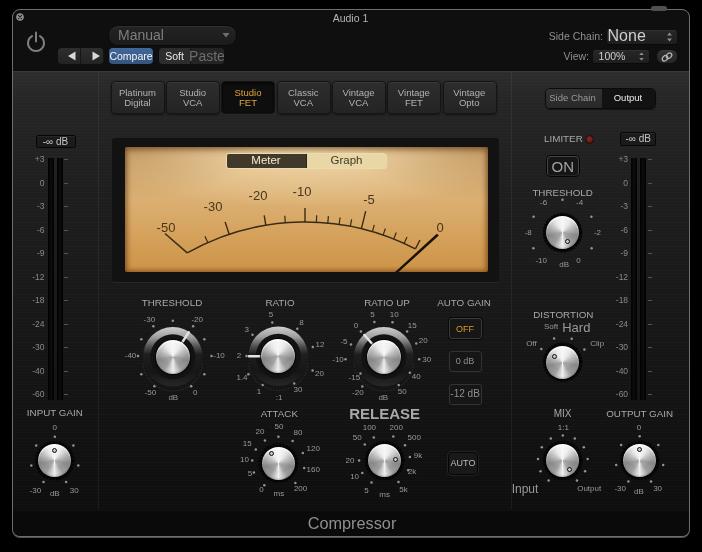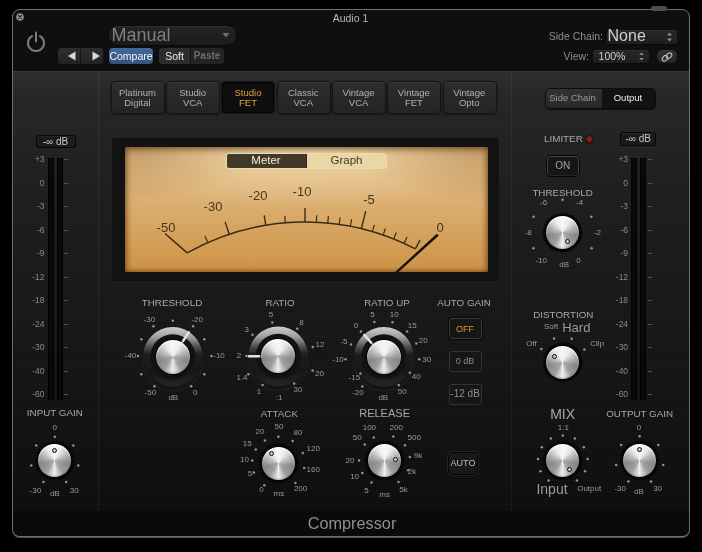--- a/index.html
+++ b/index.html
@@ -285,24 +285,24 @@
 <div style="position:absolute;left:546.2px;top:345.5px;width:33.0px;height:33.0px;border-radius:50%;background:radial-gradient(circle at 50% 20%, rgba(255,255,255,0.42) 0 16%, rgba(255,255,255,0) 55%),conic-gradient(from 0deg, #f2f2f2 0deg, #dedede 30deg, #ababab 64deg, #888 102deg, #9e9e9e 144deg, #dcdcdc 172deg, #eee 180deg, #dcdcdc 188deg, #9e9e9e 216deg, #888 258deg, #ababab 296deg, #dedede 330deg, #f2f2f2 360deg);box-shadow:inset 0 1.5px 1.5px rgba(255,255,255,0.9), inset 0 -1px 2px rgba(0,0,0,0.22), 0 0 0 1px rgba(5,5,5,0.65), 0 1px 3px rgba(0,0,0,0.6);"></div>
 <div style="position:absolute;left:551.8px;top:353.8px;width:5.2px;height:5.2px;border-radius:50%;box-sizing:border-box;border:1.6px solid #101010;background:#c8c8c8;"></div>
 <div style="position:absolute;left:546.3px;top:443.8px;width:33.0px;height:33.0px;border-radius:50%;background:radial-gradient(circle at 50% 20%, rgba(255,255,255,0.42) 0 16%, rgba(255,255,255,0) 55%),conic-gradient(from 0deg, #f2f2f2 0deg, #dedede 30deg, #ababab 64deg, #888 102deg, #9e9e9e 144deg, #dcdcdc 172deg, #eee 180deg, #dcdcdc 188deg, #9e9e9e 216deg, #888 258deg, #ababab 296deg, #dedede 330deg, #f2f2f2 360deg);box-shadow:inset 0 1.5px 1.5px rgba(255,255,255,0.9), inset 0 -1px 2px rgba(0,0,0,0.22), 0 0 0 1px rgba(5,5,5,0.65), 0 1px 3px rgba(0,0,0,0.6);"></div>
 <div style="position:absolute;left:566.5px;top:467.3px;width:5.2px;height:5.2px;border-radius:50%;box-sizing:border-box;border:1.6px solid #101010;background:#c8c8c8;"></div>
 <div style="position:absolute;left:623.2px;top:443.8px;width:33.0px;height:33.0px;border-radius:50%;background:radial-gradient(circle at 50% 20%, rgba(255,255,255,0.42) 0 16%, rgba(255,255,255,0) 55%),conic-gradient(from 0deg, #f2f2f2 0deg, #dedede 30deg, #ababab 64deg, #888 102deg, #9e9e9e 144deg, #dcdcdc 172deg, #eee 180deg, #dcdcdc 188deg, #9e9e9e 216deg, #888 258deg, #ababab 296deg, #dedede 330deg, #f2f2f2 360deg);box-shadow:inset 0 1.5px 1.5px rgba(255,255,255,0.9), inset 0 -1px 2px rgba(0,0,0,0.22), 0 0 0 1px rgba(5,5,5,0.65), 0 1px 3px rgba(0,0,0,0.6);"></div>
 <div style="position:absolute;left:637.1px;top:447.2px;width:5.2px;height:5.2px;border-radius:50%;box-sizing:border-box;border:1.6px solid #101010;background:#c8c8c8;"></div>
 <div style="position:absolute;left:38.3px;top:444.3px;width:33.0px;height:33.0px;border-radius:50%;background:radial-gradient(circle at 50% 20%, rgba(255,255,255,0.42) 0 16%, rgba(255,255,255,0) 55%),conic-gradient(from 0deg, #f2f2f2 0deg, #dedede 30deg, #ababab 64deg, #888 102deg, #9e9e9e 144deg, #dcdcdc 172deg, #eee 180deg, #dcdcdc 188deg, #9e9e9e 216deg, #888 258deg, #ababab 296deg, #dedede 330deg, #f2f2f2 360deg);box-shadow:inset 0 1.5px 1.5px rgba(255,255,255,0.9), inset 0 -1px 2px rgba(0,0,0,0.22), 0 0 0 1px rgba(5,5,5,0.65), 0 1px 3px rgba(0,0,0,0.6);"></div>
 <div style="position:absolute;left:52.2px;top:448.2px;width:5.2px;height:5.2px;border-radius:50%;box-sizing:border-box;border:1.6px solid #101010;background:#c8c8c8;"></div>
 <div style="position:absolute;left:352px;top:523px;transform:translate(-50%,-50%);font-size:16.3px;color:#8f8f8f;font-weight:normal;letter-spacing:0;white-space:nowrap;line-height:1">Compressor</div>
 <div style="position:absolute;left:350.5px;top:17.5px;transform:translate(-50%,-50%);font-size:10.5px;color:#b5b5b5;font-weight:normal;letter-spacing:0;white-space:nowrap;line-height:1">Audio 1</div>
-<div style="position:absolute;left:141px;top:35px;transform:translate(-50%,-50%);font-size:18px;color:#7f7f7f;font-weight:normal;letter-spacing:0;white-space:nowrap;line-height:1">Manual</div>
+<div style="position:absolute;left:141px;top:35px;transform:translate(-50%,-50%);font-size:14px;color:#7f7f7f;font-weight:normal;letter-spacing:0;white-space:nowrap;line-height:1">Manual</div>
 <div style="position:absolute;left:131px;top:56.3px;transform:translate(-50%,-50%);font-size:10.5px;color:#f2f6fa;font-weight:normal;letter-spacing:0;white-space:nowrap;line-height:1">Compare</div>
 <div style="position:absolute;left:174.5px;top:56.3px;transform:translate(-50%,-50%);font-size:10.5px;color:#e8e8e8;font-weight:normal;letter-spacing:0;white-space:nowrap;line-height:1">Soft</div>
-<div style="position:absolute;left:207px;top:56.3px;transform:translate(-50%,-50%);font-size:10px;color:#6d6d6d;font-weight:bold;letter-spacing:0;white-space:nowrap;line-height:1">Paste</div>
+<div style="position:absolute;left:207px;top:56.3px;transform:translate(-50%,-50%);font-size:14px;color:#6d6d6d;font-weight:normal;letter-spacing:0;white-space:nowrap;line-height:1">Paste</div>
 <div style="position:absolute;left:500px;top:30.5px;width:103px;text-align:right;font-size:10.5px;color:#8f8f8f;line-height:1">Side Chain:</div>
 <div style="position:absolute;left:626.7px;top:36.3px;transform:translate(-50%,-50%);font-size:16px;color:#cfcfcf;font-weight:normal;letter-spacing:0;white-space:nowrap;line-height:1">None</div>
 <div style="position:absolute;left:500px;top:50.8px;width:89px;text-align:right;font-size:10.5px;color:#8f8f8f;line-height:1">View:</div>
 <div style="position:absolute;left:612px;top:56.3px;transform:translate(-50%,-50%);font-size:10.5px;color:#cfcfcf;font-weight:normal;letter-spacing:0;white-space:nowrap;line-height:1">100%</div>
 <div style="position:absolute;left:137.4px;top:93px;transform:translate(-50%,-50%);font-size:9.5px;color:#b2b2b2;font-weight:normal;letter-spacing:0;white-space:nowrap;line-height:1">Platinum</div>
 <div style="position:absolute;left:137.4px;top:102.7px;transform:translate(-50%,-50%);font-size:9.5px;color:#b2b2b2;font-weight:normal;letter-spacing:0;white-space:nowrap;line-height:1">Digital</div>
 <div style="position:absolute;left:192.7px;top:93px;transform:translate(-50%,-50%);font-size:9.5px;color:#b2b2b2;font-weight:normal;letter-spacing:0;white-space:nowrap;line-height:1">Studio</div>
 <div style="position:absolute;left:192.7px;top:102.7px;transform:translate(-50%,-50%);font-size:9.5px;color:#b2b2b2;font-weight:normal;letter-spacing:0;white-space:nowrap;line-height:1">VCA</div>
 <div style="position:absolute;left:248px;top:93px;transform:translate(-50%,-50%);font-size:9.5px;color:#e1a33b;font-weight:normal;letter-spacing:0;white-space:nowrap;line-height:1">Studio</div>
 <div style="position:absolute;left:248px;top:102.7px;transform:translate(-50%,-50%);font-size:9.5px;color:#e1a33b;font-weight:normal;letter-spacing:0;white-space:nowrap;line-height:1">FET</div>
@@ -367,50 +367,50 @@
 <div style="position:absolute;left:396.2px;top:428.2px;transform:translate(-50%,-50%);font-size:8px;color:#999;font-weight:normal;letter-spacing:0;white-space:nowrap;line-height:1">200</div>
 <div style="position:absolute;left:357.3px;top:438.4px;transform:translate(-50%,-50%);font-size:8px;color:#999;font-weight:normal;letter-spacing:0;white-space:nowrap;line-height:1">50</div>
 <div style="position:absolute;left:414.3px;top:438.4px;transform:translate(-50%,-50%);font-size:8px;color:#999;font-weight:normal;letter-spacing:0;white-space:nowrap;line-height:1">500</div>
 <div style="position:absolute;left:349.9px;top:460.6px;transform:translate(-50%,-50%);font-size:8px;color:#999;font-weight:normal;letter-spacing:0;white-space:nowrap;line-height:1">20</div>
 <div style="position:absolute;left:418px;top:455.9px;transform:translate(-50%,-50%);font-size:8px;color:#999;font-weight:normal;letter-spacing:0;white-space:nowrap;line-height:1">9k</div>
 <div style="position:absolute;left:354.6px;top:477.2px;transform:translate(-50%,-50%);font-size:8px;color:#999;font-weight:normal;letter-spacing:0;white-space:nowrap;line-height:1">10</div>
 <div style="position:absolute;left:412px;top:471.7px;transform:translate(-50%,-50%);font-size:8px;color:#999;font-weight:normal;letter-spacing:0;white-space:nowrap;line-height:1">2k</div>
 <div style="position:absolute;left:366.6px;top:490.7px;transform:translate(-50%,-50%);font-size:8px;color:#999;font-weight:normal;letter-spacing:0;white-space:nowrap;line-height:1">5</div>
 <div style="position:absolute;left:403.6px;top:489.7px;transform:translate(-50%,-50%);font-size:8px;color:#999;font-weight:normal;letter-spacing:0;white-space:nowrap;line-height:1">5k</div>
 <div style="position:absolute;left:384.6px;top:494.8px;transform:translate(-50%,-50%);font-size:8px;color:#999;font-weight:normal;letter-spacing:0;white-space:nowrap;line-height:1">ms</div>
-<div style="position:absolute;left:384.6px;top:413px;transform:translate(-50%,-50%);font-size:11px;color:#a8a8a8;font-weight:normal;letter-spacing:0;white-space:nowrap;line-height:1">RELEASE</div>
+<div style="position:absolute;left:384.6px;top:413px;transform:translate(-50%,-50%);font-size:15px;color:#a8a8a8;font-weight:bold;letter-spacing:0;white-space:nowrap;line-height:1">RELEASE</div>
 <div style="position:absolute;left:543.6px;top:202.7px;transform:translate(-50%,-50%);font-size:8px;color:#999;font-weight:normal;letter-spacing:0;white-space:nowrap;line-height:1">-6</div>
 <div style="position:absolute;left:579.6px;top:202.7px;transform:translate(-50%,-50%);font-size:8px;color:#999;font-weight:normal;letter-spacing:0;white-space:nowrap;line-height:1">-4</div>
 <div style="position:absolute;left:528.2px;top:232.9px;transform:translate(-50%,-50%);font-size:8px;color:#999;font-weight:normal;letter-spacing:0;white-space:nowrap;line-height:1">-8</div>
 <div style="position:absolute;left:597.5px;top:232.8px;transform:translate(-50%,-50%);font-size:8px;color:#999;font-weight:normal;letter-spacing:0;white-space:nowrap;line-height:1">-2</div>
 <div style="position:absolute;left:541.2px;top:261.3px;transform:translate(-50%,-50%);font-size:8px;color:#999;font-weight:normal;letter-spacing:0;white-space:nowrap;line-height:1">-10</div>
 <div style="position:absolute;left:578.5px;top:261.4px;transform:translate(-50%,-50%);font-size:8px;color:#999;font-weight:normal;letter-spacing:0;white-space:nowrap;line-height:1">0</div>
 <div style="position:absolute;left:564.2px;top:265.2px;transform:translate(-50%,-50%);font-size:8px;color:#999;font-weight:normal;letter-spacing:0;white-space:nowrap;line-height:1">dB</div>
 <div style="position:absolute;left:562.6px;top:193.2px;transform:translate(-50%,-50%);font-size:9.8px;color:#a8a8a8;font-weight:normal;letter-spacing:0;white-space:nowrap;line-height:1">THRESHOLD</div>
 <div style="position:absolute;left:551px;top:326.7px;transform:translate(-50%,-50%);font-size:8px;color:#999;font-weight:normal;letter-spacing:0;white-space:nowrap;line-height:1">Soft</div>
 <div style="position:absolute;left:576.3px;top:326.7px;transform:translate(-50%,-50%);font-size:13px;color:#999;font-weight:normal;letter-spacing:0;white-space:nowrap;line-height:1">Hard</div>
 <div style="position:absolute;left:531.4px;top:344px;transform:translate(-50%,-50%);font-size:8px;color:#999;font-weight:normal;letter-spacing:0;white-space:nowrap;line-height:1">Off</div>
 <div style="position:absolute;left:597.2px;top:344px;transform:translate(-50%,-50%);font-size:8px;color:#999;font-weight:normal;letter-spacing:0;white-space:nowrap;line-height:1">Clip</div>
 <div style="position:absolute;left:563.3px;top:314.5px;transform:translate(-50%,-50%);font-size:9.8px;color:#a8a8a8;font-weight:normal;letter-spacing:0;white-space:nowrap;line-height:1">DISTORTION</div>
 <div style="position:absolute;left:563.3px;top:428.1px;transform:translate(-50%,-50%);font-size:8px;color:#999;font-weight:normal;letter-spacing:0;white-space:nowrap;line-height:1">1:1</div>
-<div style="position:absolute;left:552px;top:488.5px;transform:translate(-50%,-50%);font-size:14px;color:#999;font-weight:normal;letter-spacing:0;white-space:nowrap;line-height:1">Input</div>
+<div style="position:absolute;left:525px;top:488.5px;transform:translate(-50%,-50%);font-size:12px;color:#999;font-weight:normal;letter-spacing:0;white-space:nowrap;line-height:1">Input</div>
 <div style="position:absolute;left:589.2px;top:488.5px;transform:translate(-50%,-50%);font-size:8px;color:#999;font-weight:normal;letter-spacing:0;white-space:nowrap;line-height:1">Output</div>
-<div style="position:absolute;left:562.6px;top:413.7px;transform:translate(-50%,-50%);font-size:14px;color:#a8a8a8;font-weight:normal;letter-spacing:0;white-space:nowrap;line-height:1">MIX</div>
+<div style="position:absolute;left:562.6px;top:413.7px;transform:translate(-50%,-50%);font-size:10px;color:#a8a8a8;font-weight:normal;letter-spacing:0;white-space:nowrap;line-height:1">MIX</div>
 <div style="position:absolute;left:638.9px;top:428.1px;transform:translate(-50%,-50%);font-size:8px;color:#999;font-weight:normal;letter-spacing:0;white-space:nowrap;line-height:1">0</div>
 <div style="position:absolute;left:620.2px;top:488.5px;transform:translate(-50%,-50%);font-size:8px;color:#999;font-weight:normal;letter-spacing:0;white-space:nowrap;line-height:1">-30</div>
 <div style="position:absolute;left:657.6px;top:488.5px;transform:translate(-50%,-50%);font-size:8px;color:#999;font-weight:normal;letter-spacing:0;white-space:nowrap;line-height:1">30</div>
 <div style="position:absolute;left:638.9px;top:492.1px;transform:translate(-50%,-50%);font-size:8px;color:#999;font-weight:normal;letter-spacing:0;white-space:nowrap;line-height:1">dB</div>
 <div style="position:absolute;left:639.6px;top:413.7px;transform:translate(-50%,-50%);font-size:9.8px;color:#a8a8a8;font-weight:normal;letter-spacing:0;white-space:nowrap;line-height:1">OUTPUT GAIN</div>
 <div style="position:absolute;left:54.8px;top:427.9px;transform:translate(-50%,-50%);font-size:8px;color:#999;font-weight:normal;letter-spacing:0;white-space:nowrap;line-height:1">0</div>
 <div style="position:absolute;left:35.4px;top:490.6px;transform:translate(-50%,-50%);font-size:8px;color:#999;font-weight:normal;letter-spacing:0;white-space:nowrap;line-height:1">-30</div>
 <div style="position:absolute;left:74.2px;top:490.6px;transform:translate(-50%,-50%);font-size:8px;color:#999;font-weight:normal;letter-spacing:0;white-space:nowrap;line-height:1">30</div>
 <div style="position:absolute;left:54.8px;top:494.1px;transform:translate(-50%,-50%);font-size:8px;color:#999;font-weight:normal;letter-spacing:0;white-space:nowrap;line-height:1">dB</div>
 <div style="position:absolute;left:54.8px;top:413px;transform:translate(-50%,-50%);font-size:9.8px;color:#a8a8a8;font-weight:normal;letter-spacing:0;white-space:nowrap;line-height:1">INPUT GAIN</div>
 <div style="position:absolute;left:563.4px;top:139.3px;transform:translate(-50%,-50%);font-size:9.8px;color:#a8a8a8;font-weight:normal;letter-spacing:0;white-space:nowrap;line-height:1">LIMITER</div>
-<div style="position:absolute;left:562.8px;top:166.2px;transform:translate(-50%,-50%);font-size:10px;color:#a2a2a2;font-weight:normal;letter-spacing:0;white-space:nowrap;line-height:1">ON</div>
+<div style="position:absolute;left:562.8px;top:166.2px;transform:translate(-50%,-50%);font-size:15px;color:#a2a2a2;font-weight:normal;letter-spacing:0;white-space:nowrap;line-height:1">ON</div>
 <div style="position:absolute;left:464px;top:302.5px;transform:translate(-50%,-50%);font-size:9.8px;color:#a8a8a8;font-weight:normal;letter-spacing:0;white-space:nowrap;line-height:1">AUTO GAIN</div>
 <div style="position:absolute;left:465.1px;top:328.5px;transform:translate(-50%,-50%);font-size:9px;color:#dc9c2f;font-weight:normal;letter-spacing:0;white-space:nowrap;line-height:1">OFF</div>
 <div style="position:absolute;left:465.1px;top:361.3px;transform:translate(-50%,-50%);font-size:9px;color:#8e8e8e;font-weight:normal;letter-spacing:0;white-space:nowrap;line-height:1">0 dB</div>
 <div style="position:absolute;left:465.1px;top:394.2px;transform:translate(-50%,-50%);font-size:10px;color:#8e8e8e;font-weight:normal;letter-spacing:0;white-space:nowrap;line-height:1">-12 dB</div>
 <div style="position:absolute;left:463px;top:463.4px;transform:translate(-50%,-50%);font-size:9px;color:#bcbcbc;font-weight:normal;letter-spacing:0;white-space:nowrap;line-height:1">AUTO</div>
 <div style="position:absolute;left:14.5px;top:159.3px;width:30px;text-align:right;transform:translateY(-50%);font-size:8.5px;color:#8a8a8a;line-height:1">+3</div>
 <div style="position:absolute;left:14.5px;top:182.8px;width:30px;text-align:right;transform:translateY(-50%);font-size:8.5px;color:#8a8a8a;line-height:1">0</div>
 <div style="position:absolute;left:14.5px;top:206.2px;width:30px;text-align:right;transform:translateY(-50%);font-size:8.5px;color:#8a8a8a;line-height:1">-3</div>
 <div style="position:absolute;left:14.5px;top:229.7px;width:30px;text-align:right;transform:translateY(-50%);font-size:8.5px;color:#8a8a8a;line-height:1">-6</div>
 <div style="position:absolute;left:14.5px;top:253.2px;width:30px;text-align:right;transform:translateY(-50%);font-size:8.5px;color:#8a8a8a;line-height:1">-9</div>

